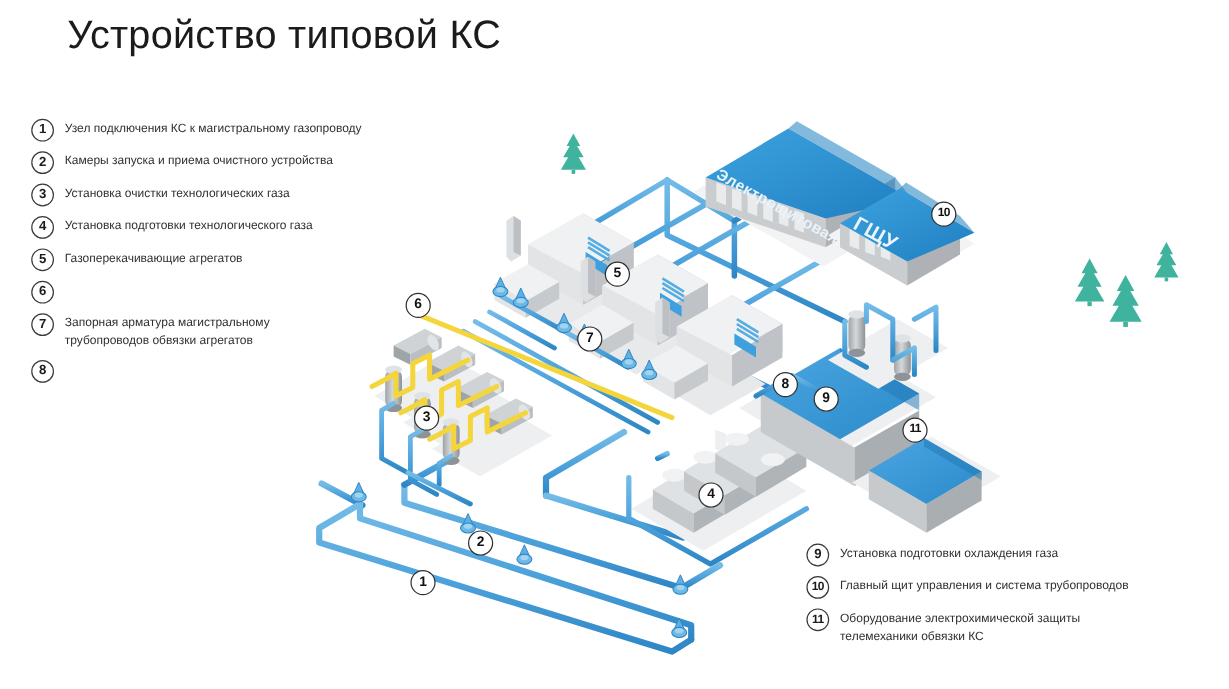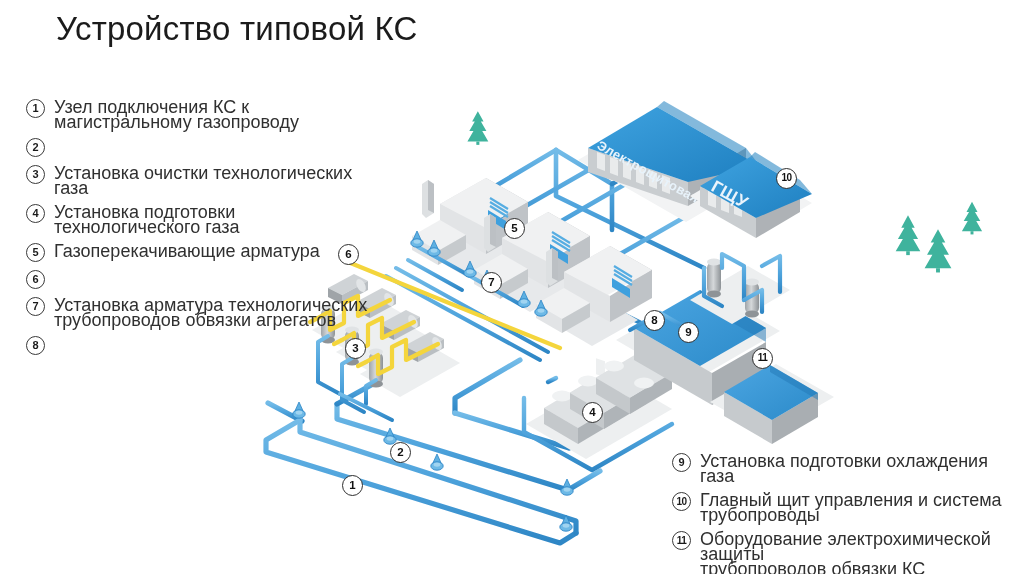--- a/index.html
+++ b/index.html
@@ -55,21 +55,21 @@
     font-weight: 700;
     line-height: 17px;
     text-align: center;
     box-sizing: border-box;
     margin-top: 1px;
   }
   .marker.wide { font-size: 10px; letter-spacing: -0.5px; }
 
   .legend-text {
     margin-left: 9px;
-    font-size: 18px;
+    font-size: 10px;
     line-height: 15px;
     color: #303030;
     font-weight: 400;
     padding-top: 2px;
     white-space: pre-line;
   }
 
   
   #diagram {
     position: absolute;
@@ -388,59 +388,60 @@
     </g>
   </svg>
 
   <div id="legend-left" class="legend">
     <div class="legend-item tight">
       <div class="marker">1</div>
       <div class="legend-text">Узел подключения КС к магистральному газопроводу</div>
     </div>
     <div class="legend-item tight">
       <div class="marker">2</div>
+      <div class="legend-text">Камеры запуска и приема очистного устройства</div>
     </div>
     <div class="legend-item tight">
       <div class="marker">3</div>
       <div class="legend-text">Установка очистки технологических газа</div>
     </div>
     <div class="legend-item tight">
       <div class="marker">4</div>
       <div class="legend-text">Установка подготовки технологического газа</div>
     </div>
     <div class="legend-item tight">
       <div class="marker">5</div>
-      <div class="legend-text">Газоперекачивающие арматура</div>
+      <div class="legend-text">Газоперекачивающие агрегатов</div>
     </div>
     <div class="legend-item">
       <div class="marker">6</div>
     </div>
     <div class="legend-item">
       <div class="marker">7</div>
-      <div class="legend-text">Установка арматура технологических
+      <div class="legend-text">Запорная арматура магистральному
 трубопроводов обвязки агрегатов</div>
     </div>
     <div class="legend-item">
       <div class="marker">8</div>
     </div>
   </div>
 
   <div id="legend-right" class="legend">
     <div class="legend-item">
       <div class="marker">9</div>
       <div class="legend-text">Установка подготовки охлаждения газа</div>
     </div>
     <div class="legend-item">
       <div class="marker wide">10</div>
-      <div class="legend-text">Главный щит управления и система трубопроводы</div>
+      <div class="legend-text">Главный щит управления и система трубопроводов</div>
     </div>
     <div class="legend-item">
       <div class="marker wide">11</div>
       <div class="legend-text">Оборудование электрохимической защиты
-трубопроводов обвязки КС</div>
+телемеханики обвязки КС</div>
     </div>
   </div>
 
   <div id="map-markers">
       <div class="map-marker" style="left: 342px; top: 475px;">1</div>
       <div class="map-marker" style="left: 390px; top: 442px;">2</div>
       <div class="map-marker" style="left: 345px; top: 338px;">3</div>
       <div class="map-marker" style="left: 582px; top: 402px;">4</div>
       <div class="map-marker" style="left: 504px; top: 218px;">5</div>
       <div class="map-marker" style="left: 338px; top: 244px;">6</div>

